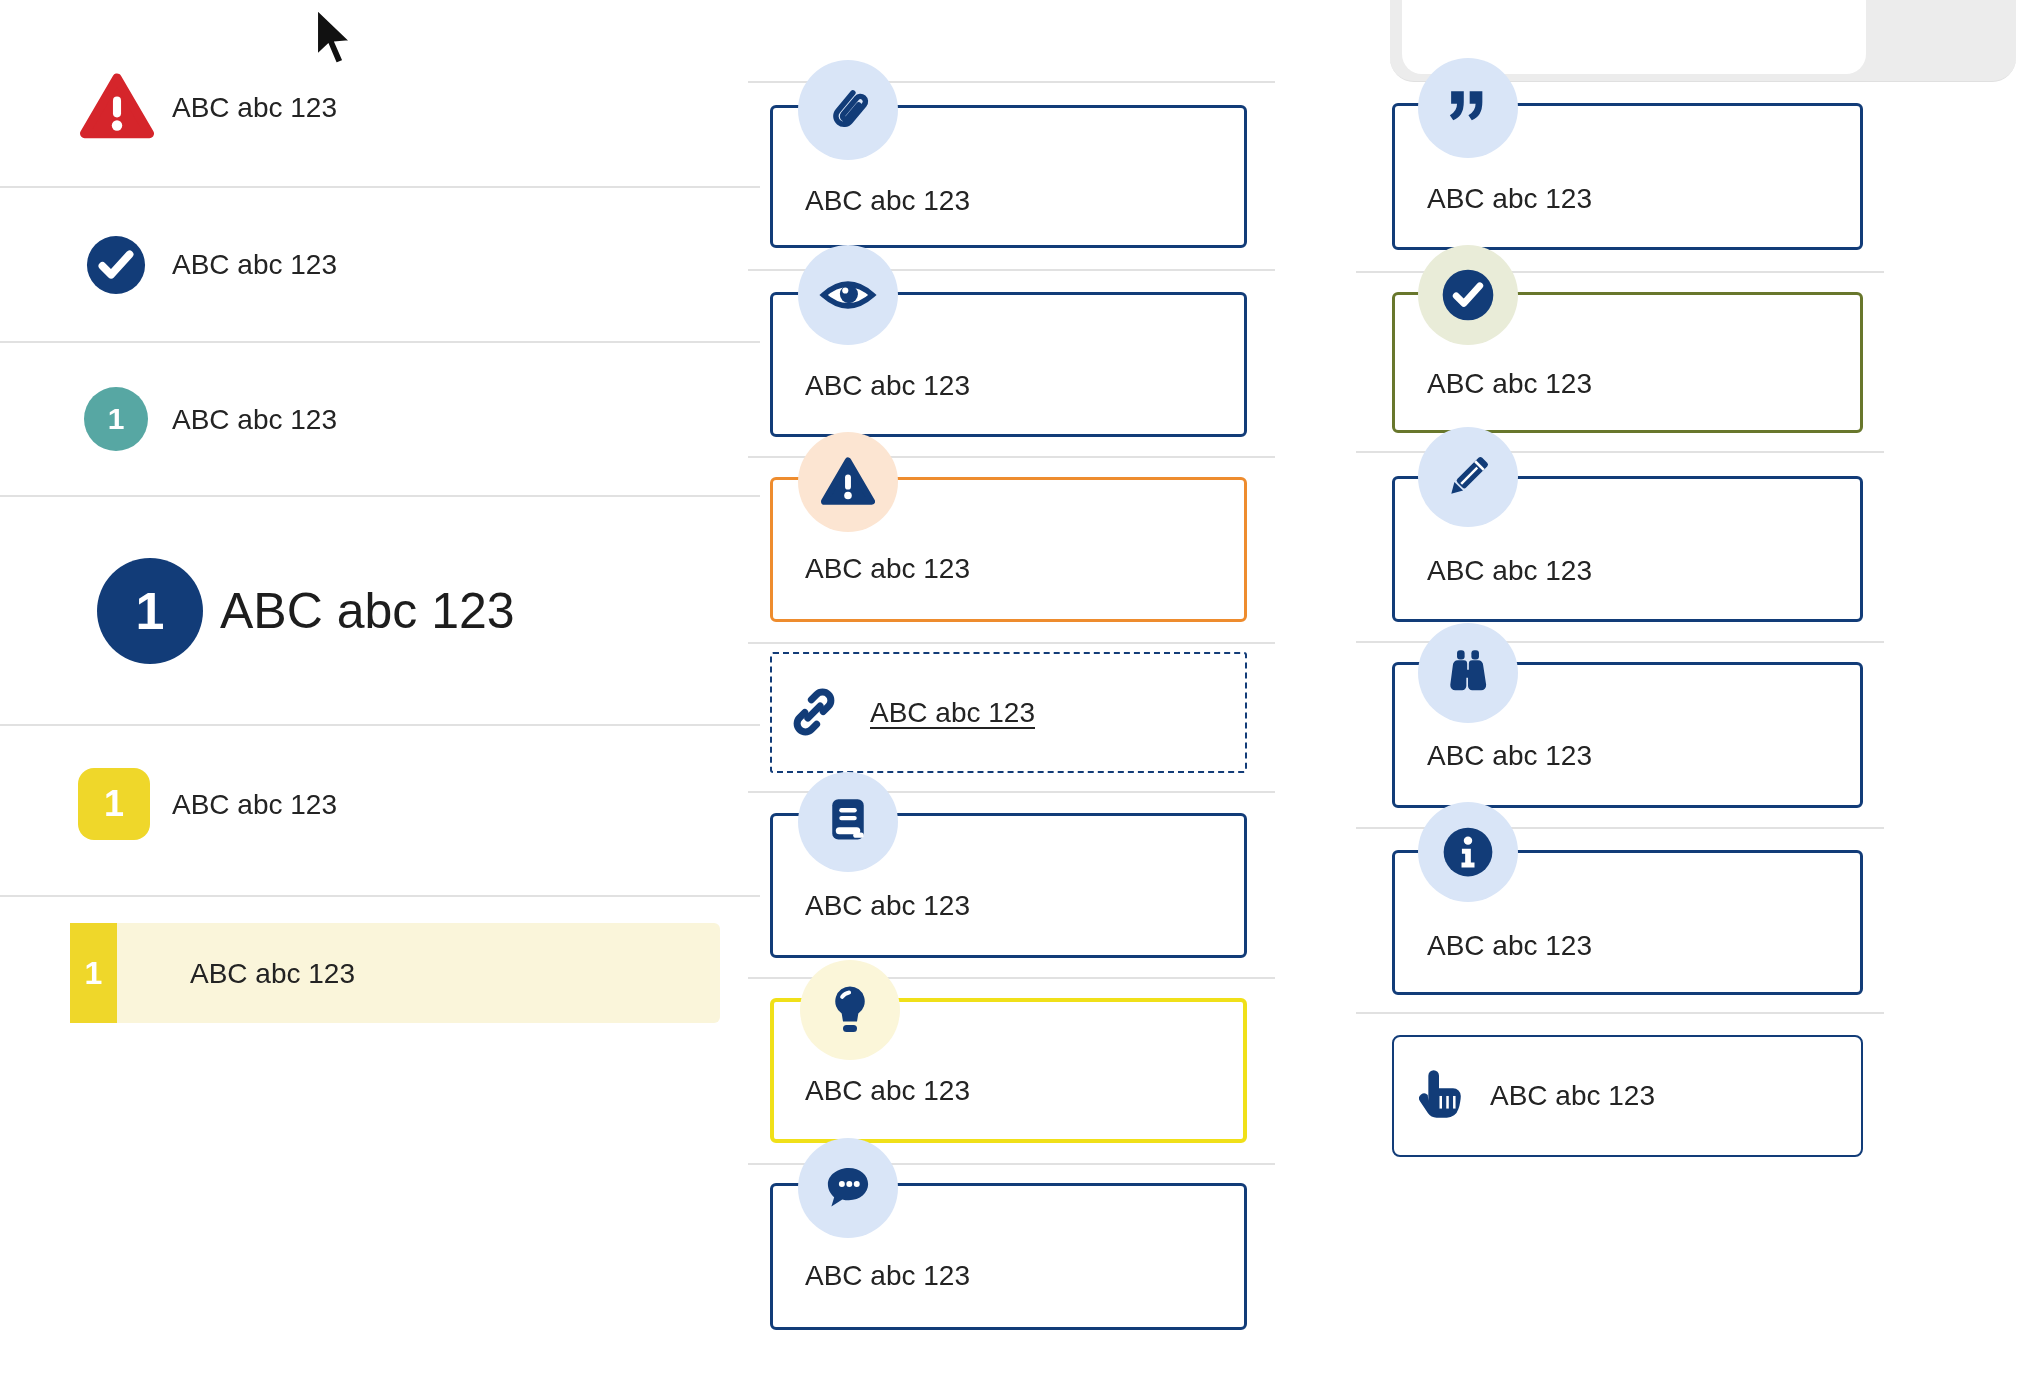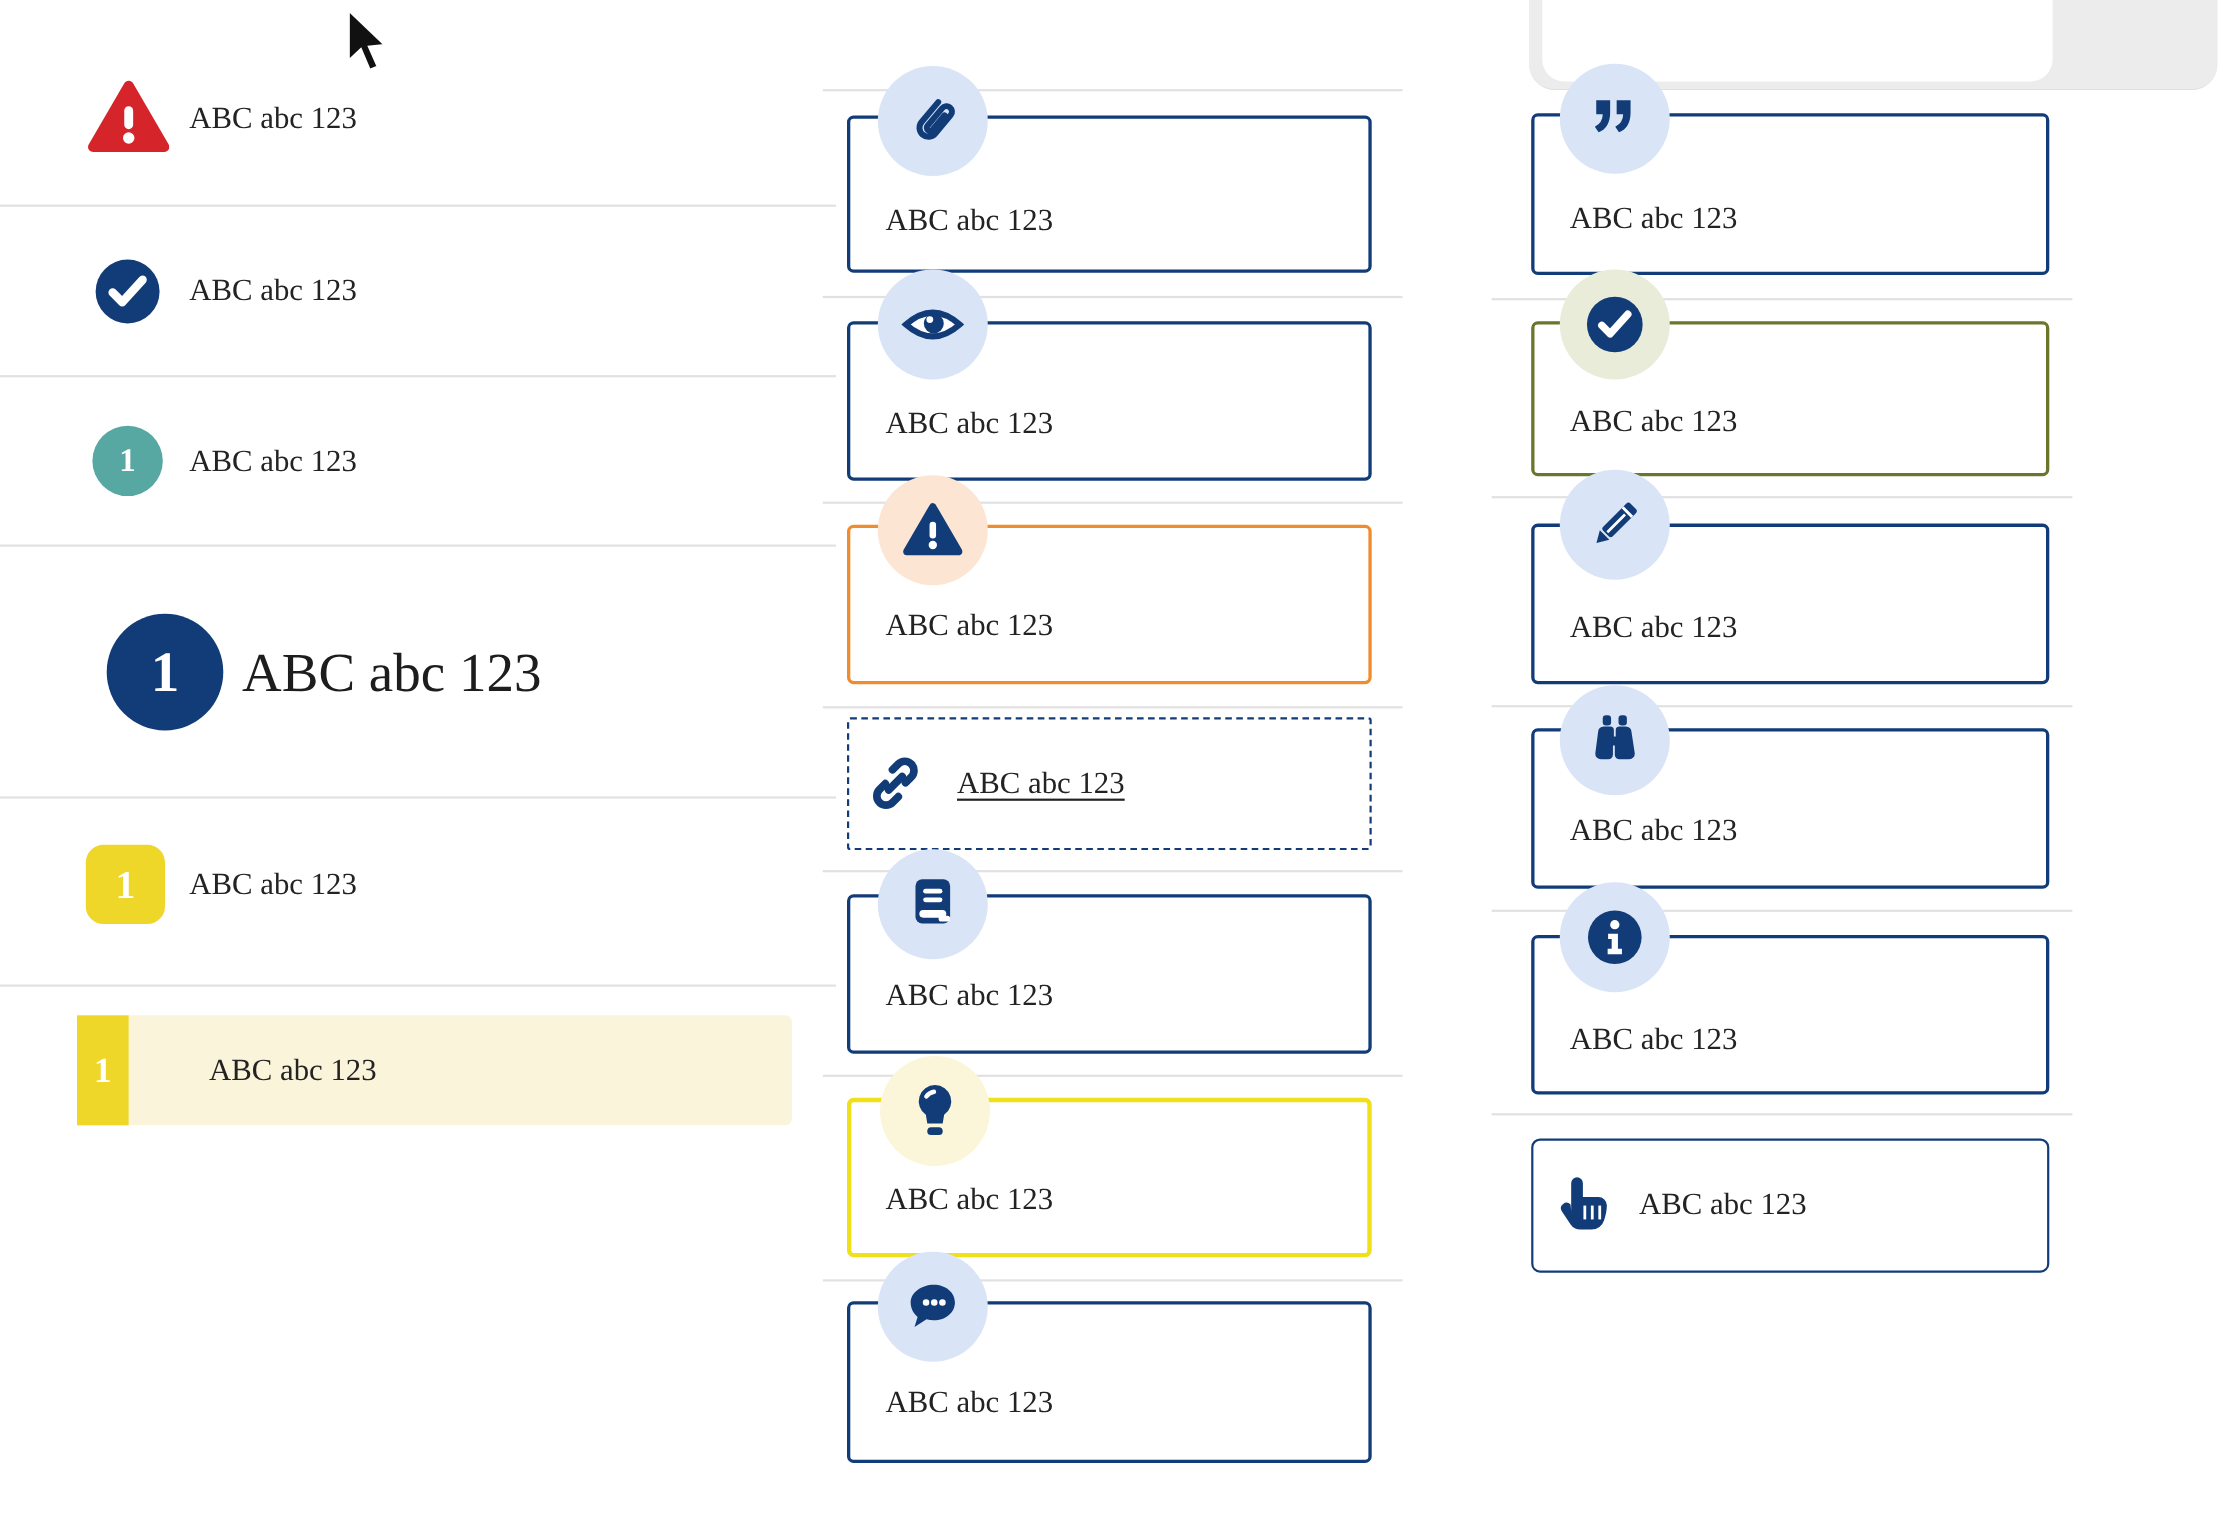--- a/index.html
+++ b/index.html
@@ -6,21 +6,21 @@
     --navy:#123c78; --red:#d5252b; --teal:#57a7a3;
     --yellow:#efd72a; --paleYellow:#faf5da; --yellowBorder:#f0e019; --paleYellowCircle:#fbf6d9;
     --orange:#ee8c2e; --paleOrange:#fce5d2;
     --green:#68772c; --paleGreen:#e9ecd8;
     --lightBlue:#d9e5f7; --divider:#e1e1e1; --text:#232323; --chrome:#ececec;
   }
   *{margin:0;padding:0;box-sizing:border-box;}
   html,body{width:2026px;height:1392px;background:#fff;overflow:hidden;
     font-family:"Liberation Sans", sans-serif;color:var(--text);}
   .abs{position:absolute;}
-  #stage{position:relative;width:2026px;height:1392px;font-family:Liberation Serif, serif;}
+  #stage{position:relative;width:2026px;height:1392px;}
 
   .divider{position:absolute;height:2px;background:var(--divider);}
 
   
   .row-label{position:absolute;font-size:28px;line-height:34px;color:var(--text);white-space:nowrap;}
   .heading-label{position:absolute;font-size:50px;line-height:56px;font-weight:500;color:#1d1d1d;white-space:nowrap;}
   .circle{position:absolute;border-radius:50%;display:flex;align-items:center;justify-content:center;}
   .badge1{color:#fff;font-weight:bold;}
 
   .hl-band{position:absolute;left:117px;top:923px;width:603px;height:100px;

